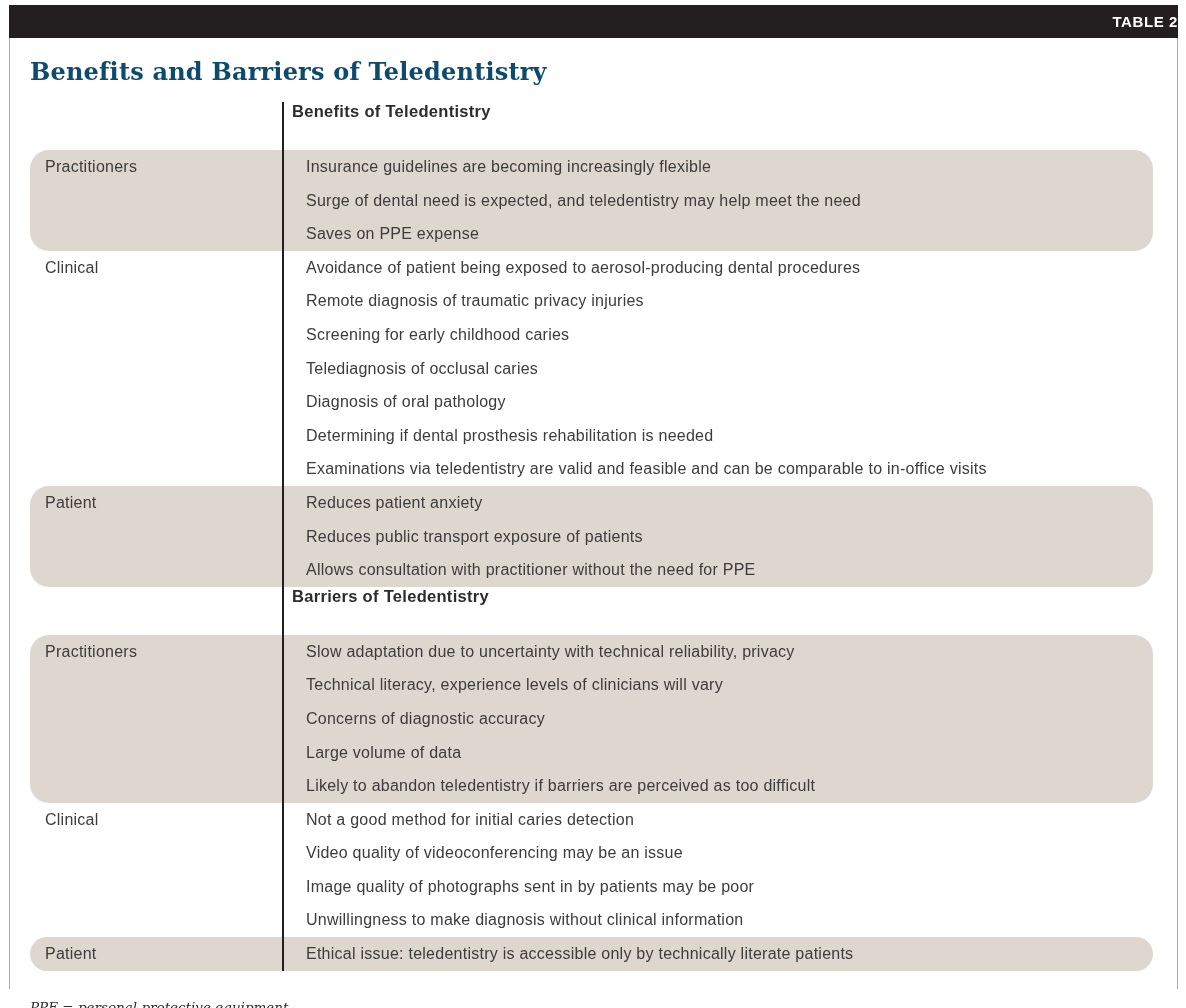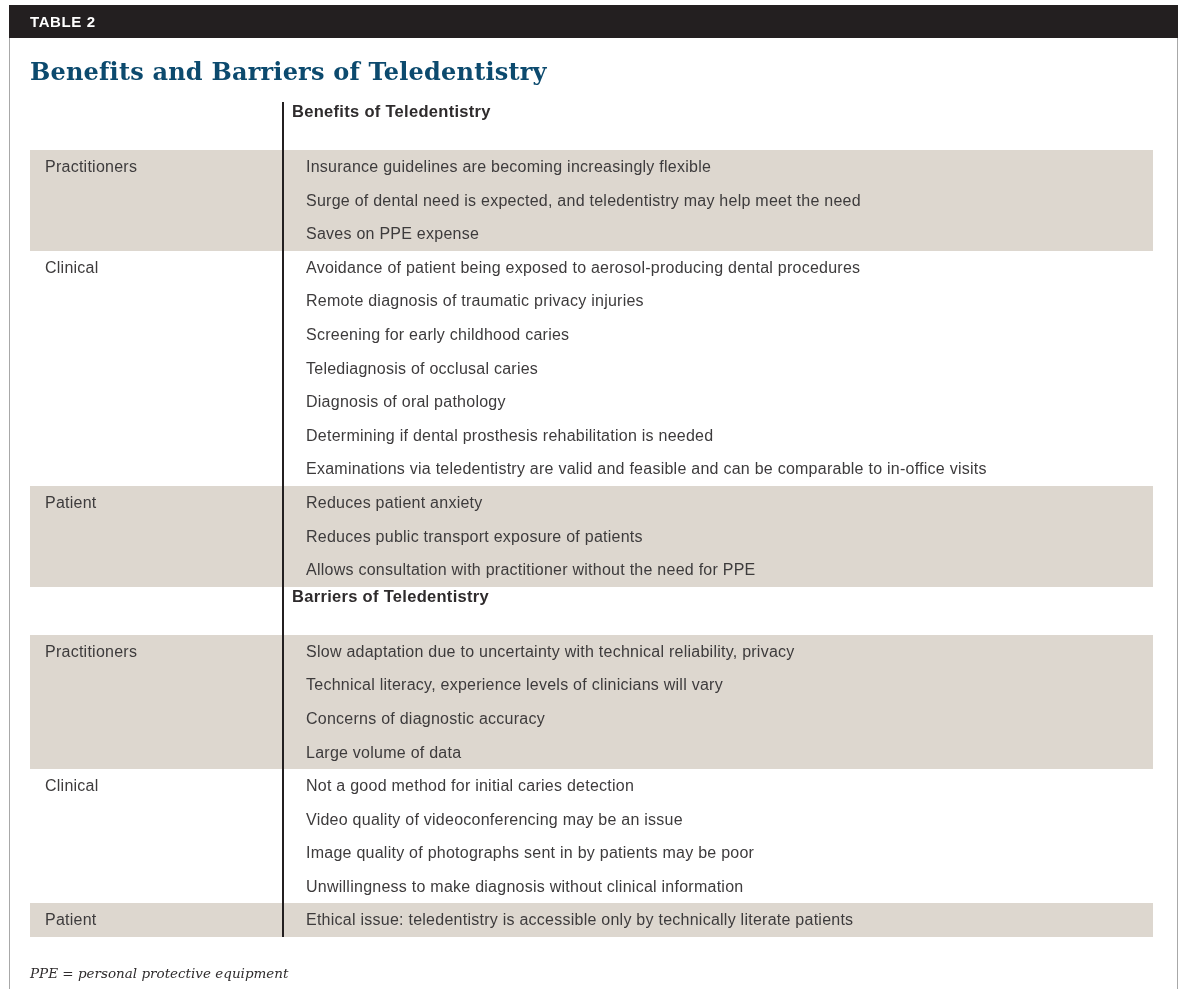--- a/index.html
+++ b/index.html
@@ -19,21 +19,21 @@
   }
   .figure{
     position:relative;
     margin:5px 8px 0 9px;
     height:984px;
     border-left:1px solid var(--border);
     border-right:1px solid var(--border);
   }
   .tag-bar{
     height:33px;margin:0 -1px;background:var(--bar);
-    display:flex;align-items:center;padding-left:21px;
+    display:flex;align-items:center;padding-left:21px;justify-content:flex-end;
   }
   .tag-text{
     color:#ffffff;font-weight:bold;font-size:15px;letter-spacing:0.6px;
   }
   .content{padding:19px 0 0 20px;}
   .title{
     margin:0;
     font-family:"DejaVu Serif","Liberation Serif",serif;
     font-weight:bold;font-size:24px;line-height:30px;
     color:#0c4a6e;letter-spacing:0.2px;
@@ -46,21 +46,21 @@
   .vline{
     position:absolute;left:252px;top:0;bottom:0;width:2px;
     background:var(--divider);
   }
   .section-header{
     display:flex;align-items:flex-start;height:48px;
     padding-left:262px;font-weight:bold;font-size:16.5px;
     color:var(--heading-text);letter-spacing:0.3px;
   }
   .section:first-child .section-header{height:40px;}
-  .group{display:flex;}
+  .group{display:flex;border-radius:19px;}
   .group.shaded{background:var(--shade);}
   .cat{
     width:252px;flex:0 0 252px;padding-left:15px;
     line-height:33.6px;white-space:nowrap;
   }
   .items{flex:1;padding-left:24px;min-width:0;}
   .item{height:33.6px;line-height:33.6px;white-space:nowrap;overflow:hidden;}
   .footnote{
     margin-top:28px;
     font-family:"DejaVu Serif","Liberation Serif",serif;
@@ -115,20 +115,21 @@
           <div class="section-header">
             <span>Barriers of Teledentistry</span>
           </div>
           <div class="group shaded">
             <div class="cat">Practitioners</div>
             <div class="items">
               <div class="item">Slow adaptation due to uncertainty with technical reliability, privacy</div>
               <div class="item">Technical literacy, experience levels of clinicians will vary</div>
               <div class="item">Concerns of diagnostic accuracy</div>
               <div class="item">Large volume of data</div>
+              <div class="item">Likely to abandon teledentistry if barriers are perceived as too difficult</div>
             </div>
           </div>
           <div class="group">
             <div class="cat">Clinical</div>
             <div class="items">
               <div class="item">Not a good method for initial caries detection</div>
               <div class="item">Video quality of videoconferencing may be an issue</div>
               <div class="item">Image quality of photographs sent in by patients may be poor</div>
               <div class="item">Unwillingness to make diagnosis without clinical information</div>
             </div>

